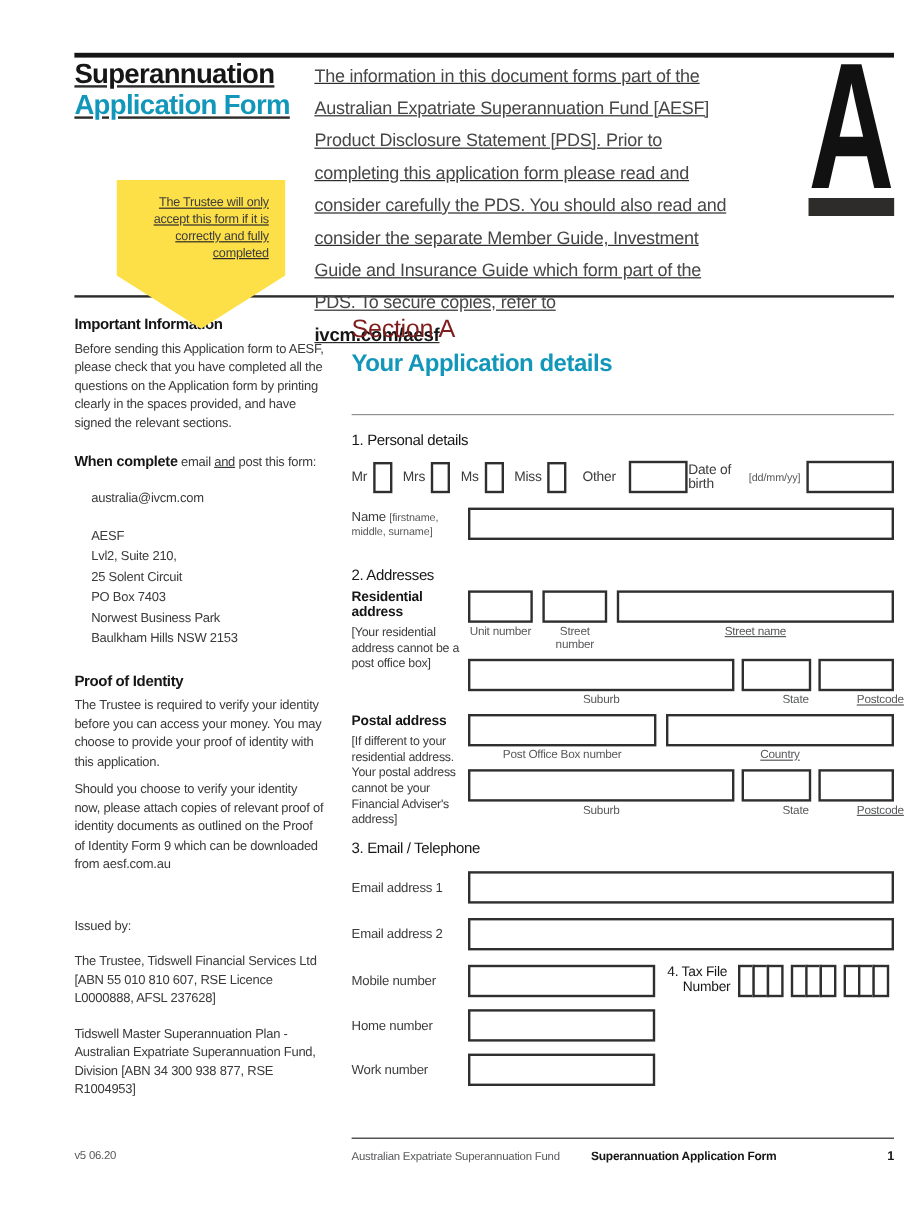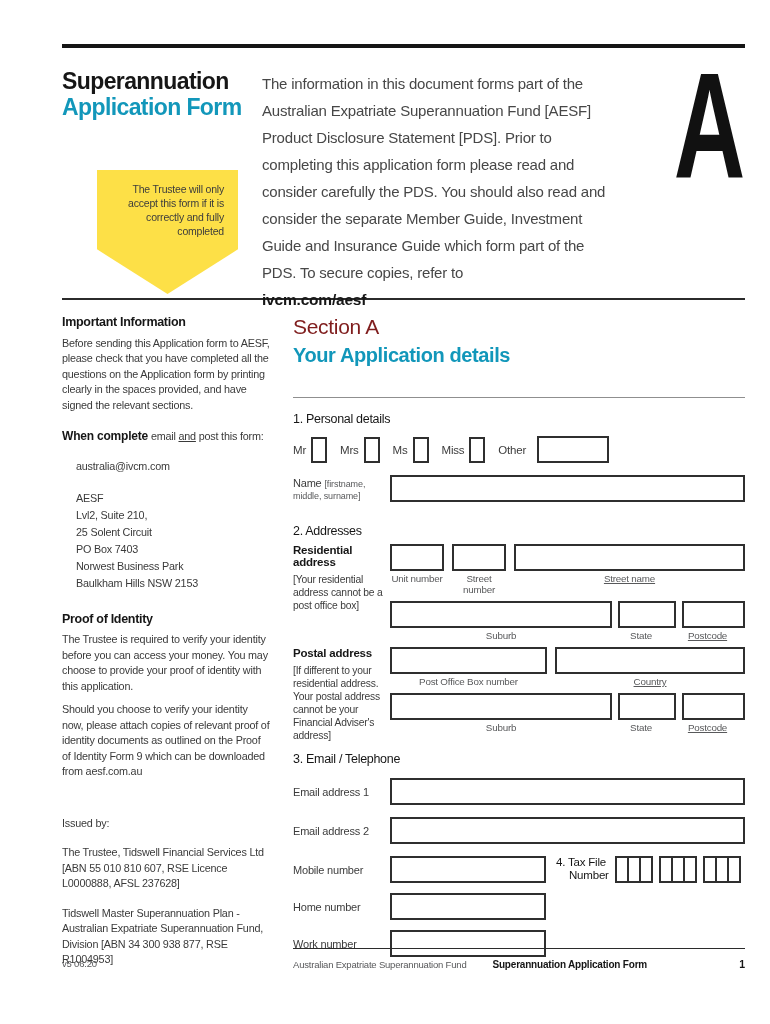--- a/index.html
+++ b/index.html
@@ -3,21 +3,21 @@
 <meta charset="utf-8">
 <style>
   * { box-sizing: border-box; margin: 0; padding: 0; }
   html,body { width:770px; height:1024px; background:#ffffff; overflow:hidden; }
   body { font-family:"Liberation Sans", sans-serif; color:#2d2c2b; letter-spacing:-0.2px; position:relative; }
   .page { position:absolute; inset:0; padding:44px 25px 0 62px; }
 
   .toprule { border-top:4px solid #151515; width:100%; }
 
   
-  .masthead { display:flex; padding-top:20px; height:250px; }
+  .masthead { display:flex; height:198px;text-decoration:underline; }
   .title-col { width:200px; flex:0 0 200px; }
   .t1 { font-size:23px; font-weight:bold; letter-spacing:-0.6px; color:#161616; line-height:26px; }
   .t2 { font-size:23px; font-weight:bold; letter-spacing:-0.6px; color:#1297ba; line-height:26px; }
   .trustee-note { margin:50px 0 0 35px; width:141px; height:124px; background:#fde047;
     clip-path:polygon(0 0,100% 0,100% 64%,50% 100%,0 64%);
     padding:12px 14px 0 14px; text-align:right; font-size:10.5px; line-height:14px; color:#3c3c3c; }
   .intro { flex:1; padding:2px 18px 0 0; font-size:15px; line-height:27px; color:#474747; }
   .intro strong { display:block; color:#161616; font-size:15.5px; }
   .bigA { flex:0 0 62px; font-size:150px; font-weight:bold; line-height:0.76; color:#111;
     transform:scaleX(0.66); transform-origin:top right; text-align:right; }
@@ -63,21 +63,21 @@
   .grow { flex:1;text-decoration:underline; }
 
   .blk-label { font-size:11.5px; font-weight:bold; color:#161616; }
   .blk-note { font-size:10.3px; line-height:13px; color:#3c3c3c; margin-top:5px; }
 
   .addr-grid { display:flex; margin-top:6px; }
   .boxes-col { flex:1; min-width:0; }
   .brow { display:flex; gap:8px; }
   .brow2 { display:flex; gap:6px; margin-top:6px; }
   .caps { display:flex; gap:8px; font-size:9.8px; color:#58595b; margin-top:2px; }
-  .caps2 { display:flex; gap:0; font-size:9.8px; color:#58595b; margin-top:2px; }
+  .caps2 { display:flex; gap:22px; font-size:9.8px; color:#58595b; margin-top:2px; }
   .cap { text-align:center; }
   .w54 { width:54px; flex:0 0 54px; } .w222 { width:222px; flex:0 0 222px; } .w58 { width:58px; flex:0 0 58px; }
   .w157 { width:157px; flex:0 0 157px; }
 
   .contact-bottom { display:flex; margin-top:12px; }
   .cb-left { width:253px; flex:0 0 253px; }
   .cb-left .frow { margin-bottom:10px; }
   .cb-right { flex:1; padding-left:10px; }
   .tfn-row { display:flex; }
   .tfn-label { font-size:11.5px; font-weight:normal; color:#161616; line-height:13px; margin-right:6px; white-space:nowrap; }
@@ -160,20 +160,25 @@
         <span class="lbl">Mrs</span>
         <span class="cbx"></span>
           <span class="gap"></span>
         <span class="lbl">Ms</span>
         <span class="cbx"></span>
           <span class="gap"></span>
         <span class="lbl">Miss</span>
         <span class="cbx"></span>
         <span class="lbl" style="margin-left:13px">Other</span>
         <span class="box other-box"></span>
+        <span class="dob-group">
+          <span class="lbl">Date of birth</span>
+          <span class="hint">[dd/mm/yy]</span>
+          <span class="box dob-box"></span>
+        </span>
       </div>
       <div class="frow mt12">
         <div class="label-col">
           <span>Name</span>
           <span class="hint">[firstname, middle, surname]</span>
         </div>
         <div class="box grow"></div>
       </div>
 
       <div class="qhead mt22">2. Addresses</div>

